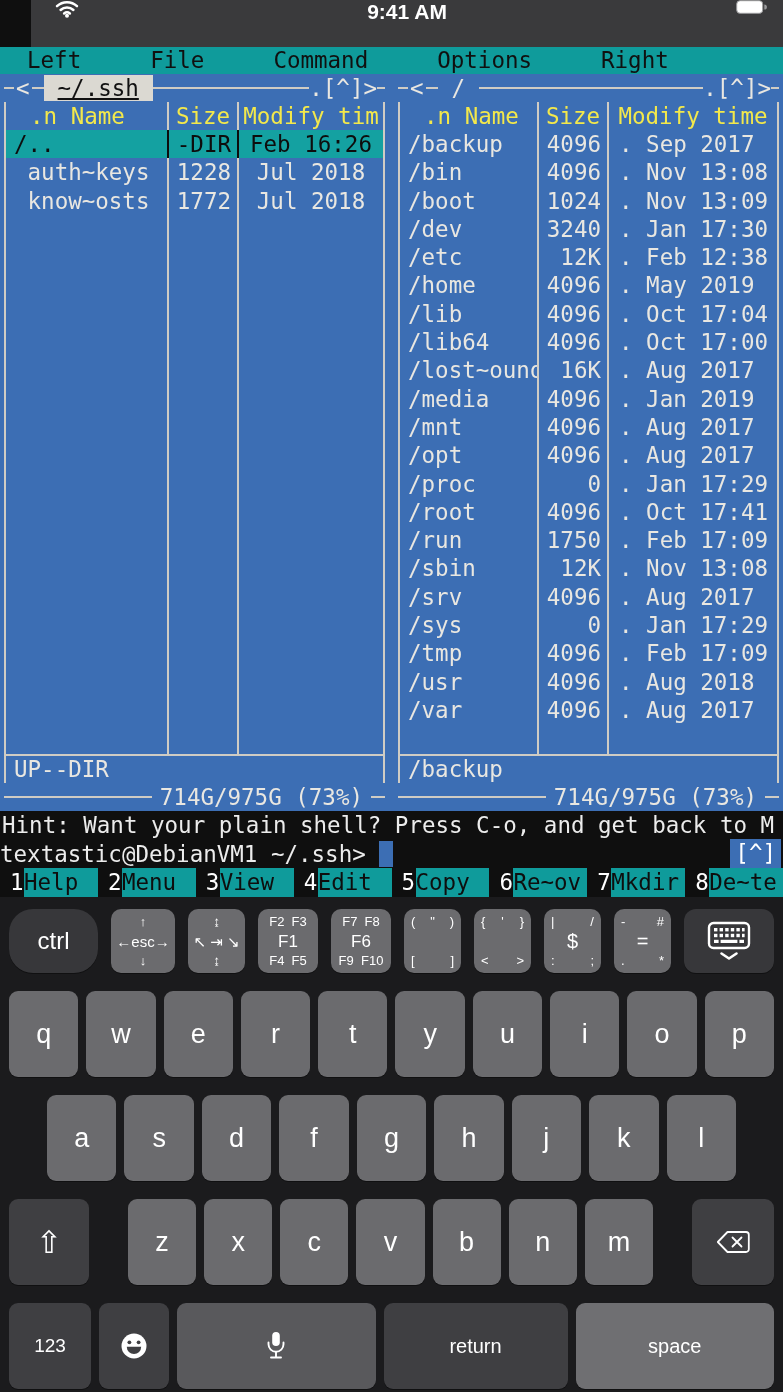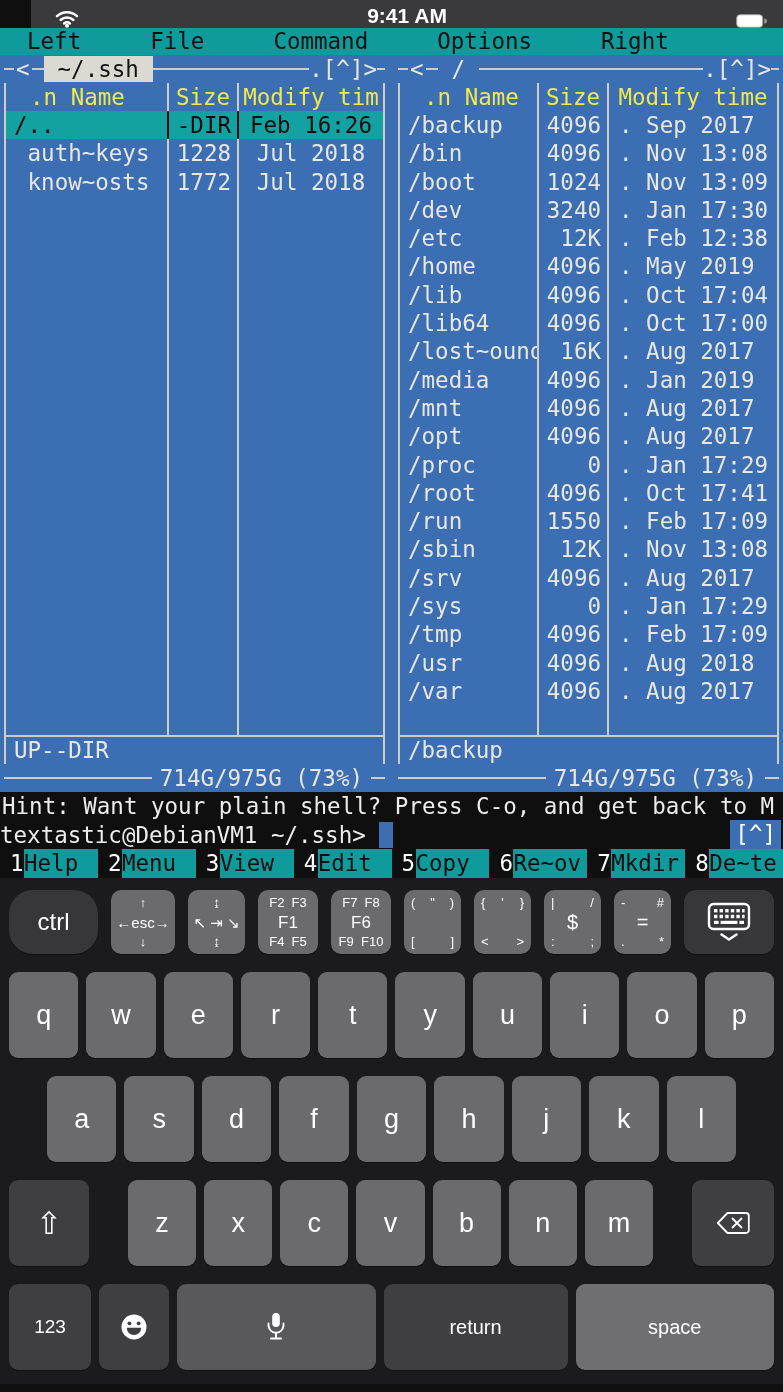--- a/index.html
+++ b/index.html
@@ -7,21 +7,21 @@
     --fg:#e9e7e1; --line:#cfccc4; --black:#0f0f0f; --sbbg:#3a3a3c;
     --kbbg:#1b1b1d; --key:#6b6b6e; --dkey:#3f3f42; --ddkey:#37373a;
     --mickey:#59595c; --spacekey:#6f6f72;
   }
   *{margin:0;padding:0;box-sizing:border-box;}
   html,body{width:783px;height:1392px;}
   body{background:var(--black);overflow:hidden;position:relative;
        font-family:"DejaVu Sans Mono",monospace;}
 
   
-  .status-bar{height:28px;background:var(--sbbg);display:flex;align-items:flex-end;
+  .status-bar{height:47px;background:var(--sbbg);display:flex;align-items:flex-start;
     position:relative;color:#fff;margin-left:31px;}
   .sb-time{position:absolute;left:0;right:0;text-align:center;
     font-family:"Liberation Sans",sans-serif;font-weight:bold;font-size:21px;}
   .sb-wifi{margin-left:24px;display:flex;}
   .sb-batt{margin-left:auto;margin-right:16px;display:flex;}
 
   
   .menu-bar{height:27px;background:var(--teal);display:flex;align-items:center;
     padding-left:27px;gap:69px;font-size:22.5px;color:#101010;}
   .menu-item{line-height:27px;cursor:default;}
@@ -29,21 +29,21 @@
   
   .panels{height:737px;background:var(--blue);display:flex;gap:13px;padding:0 4px;
     color:var(--fg);font-size:22.5px;}
   .panel{flex:1;display:flex;flex-direction:column;min-width:0;}
   .hline{height:2px;background:var(--line);}
   .w8{width:8px;} .w10{width:10px;} .w12{width:12px;} .w14{width:14px;}
   .grow{flex:1;}
   .p-top{height:28px;display:flex;align-items:center;white-space:pre;}
   .p-arrow{padding:0 2px;line-height:28px;}
   .ptitle{padding:0 14px;line-height:26px;white-space:pre;}
-  .ptitle.active{background:#dbd9d2;color:#111;}
+  .ptitle.active{background:#dbd9d2;color:#111;text-decoration:underline;}
   .pind{line-height:28px;}
   .p-frame{flex:1;display:flex;flex-direction:column;
     border-left:2px solid var(--line);border-right:2px solid var(--line);min-height:0;}
   .p-header{height:28px;display:flex;color:var(--yellow);white-space:pre;}
   .p-header .hcell{line-height:28px;}
   .p-list{flex:1;display:flex;flex-direction:column;min-height:0;overflow:hidden;}
   .frow{display:flex;height:28.3px;line-height:28.3px;white-space:pre;flex:0 0 auto;}
   .frow.filler{flex:1 1 auto;height:auto;}
   .cell{overflow:hidden;}
   .cname{flex:1;padding-left:8px;min-width:0;}
@@ -190,21 +190,21 @@
           <div class="frow"><div class="cell cname">/etc</div><div class="cell csize">12K</div><div class="cell cdate">. Feb 12:38</div></div>
           <div class="frow"><div class="cell cname">/home</div><div class="cell csize">4096</div><div class="cell cdate">. May 2019</div></div>
           <div class="frow"><div class="cell cname">/lib</div><div class="cell csize">4096</div><div class="cell cdate">. Oct 17:04</div></div>
           <div class="frow"><div class="cell cname">/lib64</div><div class="cell csize">4096</div><div class="cell cdate">. Oct 17:00</div></div>
           <div class="frow"><div class="cell cname">/lost~ound</div><div class="cell csize">16K</div><div class="cell cdate">. Aug 2017</div></div>
           <div class="frow"><div class="cell cname">/media</div><div class="cell csize">4096</div><div class="cell cdate">. Jan 2019</div></div>
           <div class="frow"><div class="cell cname">/mnt</div><div class="cell csize">4096</div><div class="cell cdate">. Aug 2017</div></div>
           <div class="frow"><div class="cell cname">/opt</div><div class="cell csize">4096</div><div class="cell cdate">. Aug 2017</div></div>
           <div class="frow"><div class="cell cname">/proc</div><div class="cell csize">0</div><div class="cell cdate">. Jan 17:29</div></div>
           <div class="frow"><div class="cell cname">/root</div><div class="cell csize">4096</div><div class="cell cdate">. Oct 17:41</div></div>
-          <div class="frow"><div class="cell cname">/run</div><div class="cell csize">1550</div><div class="cell cdate">. Feb 17:09</div></div>
+          <div class="frow"><div class="cell cname">/run</div><div class="cell csize">1750</div><div class="cell cdate">. Feb 17:09</div></div>
           <div class="frow"><div class="cell cname">/sbin</div><div class="cell csize">12K</div><div class="cell cdate">. Nov 13:08</div></div>
           <div class="frow"><div class="cell cname">/srv</div><div class="cell csize">4096</div><div class="cell cdate">. Aug 2017</div></div>
           <div class="frow"><div class="cell cname">/sys</div><div class="cell csize">0</div><div class="cell cdate">. Jan 17:29</div></div>
           <div class="frow"><div class="cell cname">/tmp</div><div class="cell csize">4096</div><div class="cell cdate">. Feb 17:09</div></div>
           <div class="frow"><div class="cell cname">/usr</div><div class="cell csize">4096</div><div class="cell cdate">. Aug 2018</div></div>
           <div class="frow"><div class="cell cname">/var</div><div class="cell csize">4096</div><div class="cell cdate">. Aug 2017</div></div>
           <div class="frow filler"><div class="cell cname"></div><div class="cell csize"></div><div class="cell cdate"></div></div>
         </div>
       <div class="p-mini">/backup</div>
     </div>

